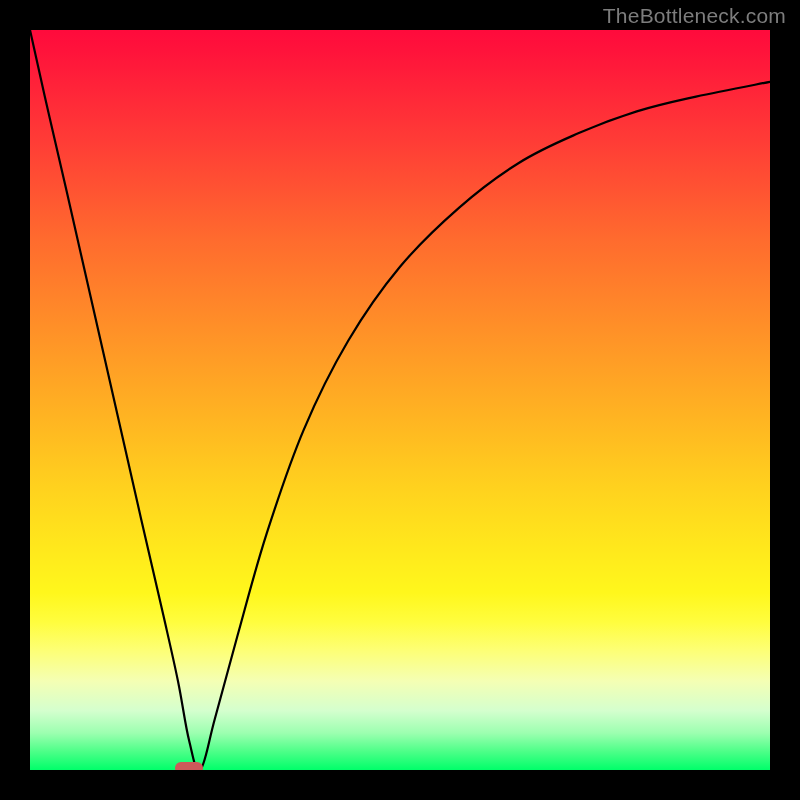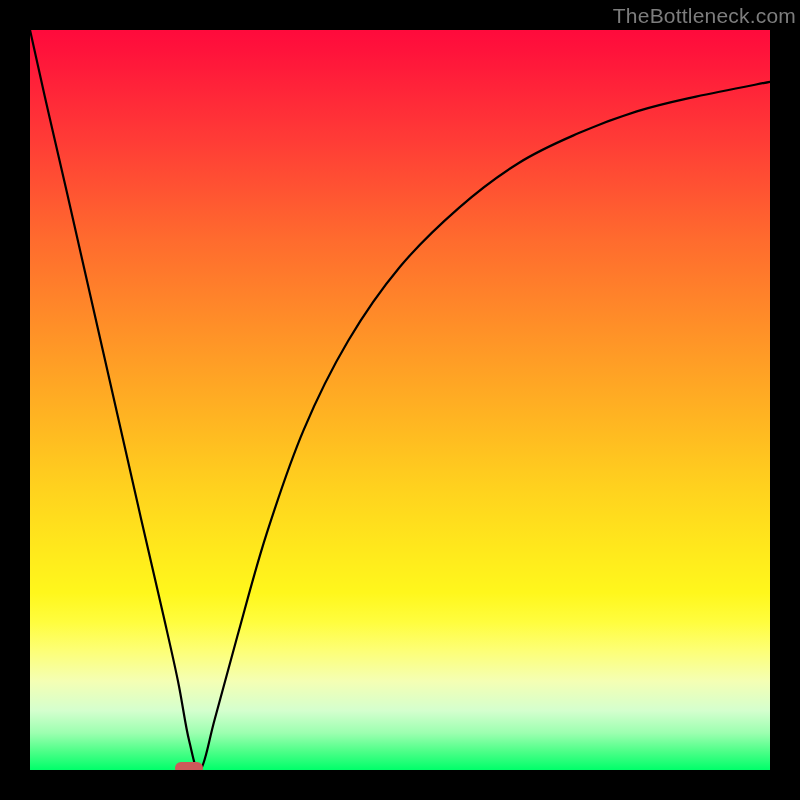--- a/index.html
+++ b/index.html
@@ -62,21 +62,21 @@
     stroke-linecap: round;
   }
   .marker {
     position: absolute;
     background: #cc5a5a;
     border-radius: 999px;
   }
   .watermark {
     position: absolute;
     top: 4px;
-    right: 4px;
+    right: 14px;
     color: #7d7d7d;
     font-size: 21px;
     font-weight: 500;
     letter-spacing: 0.2px;
     user-select: none;
   }
 </style>
 </head>
 <body>
 

